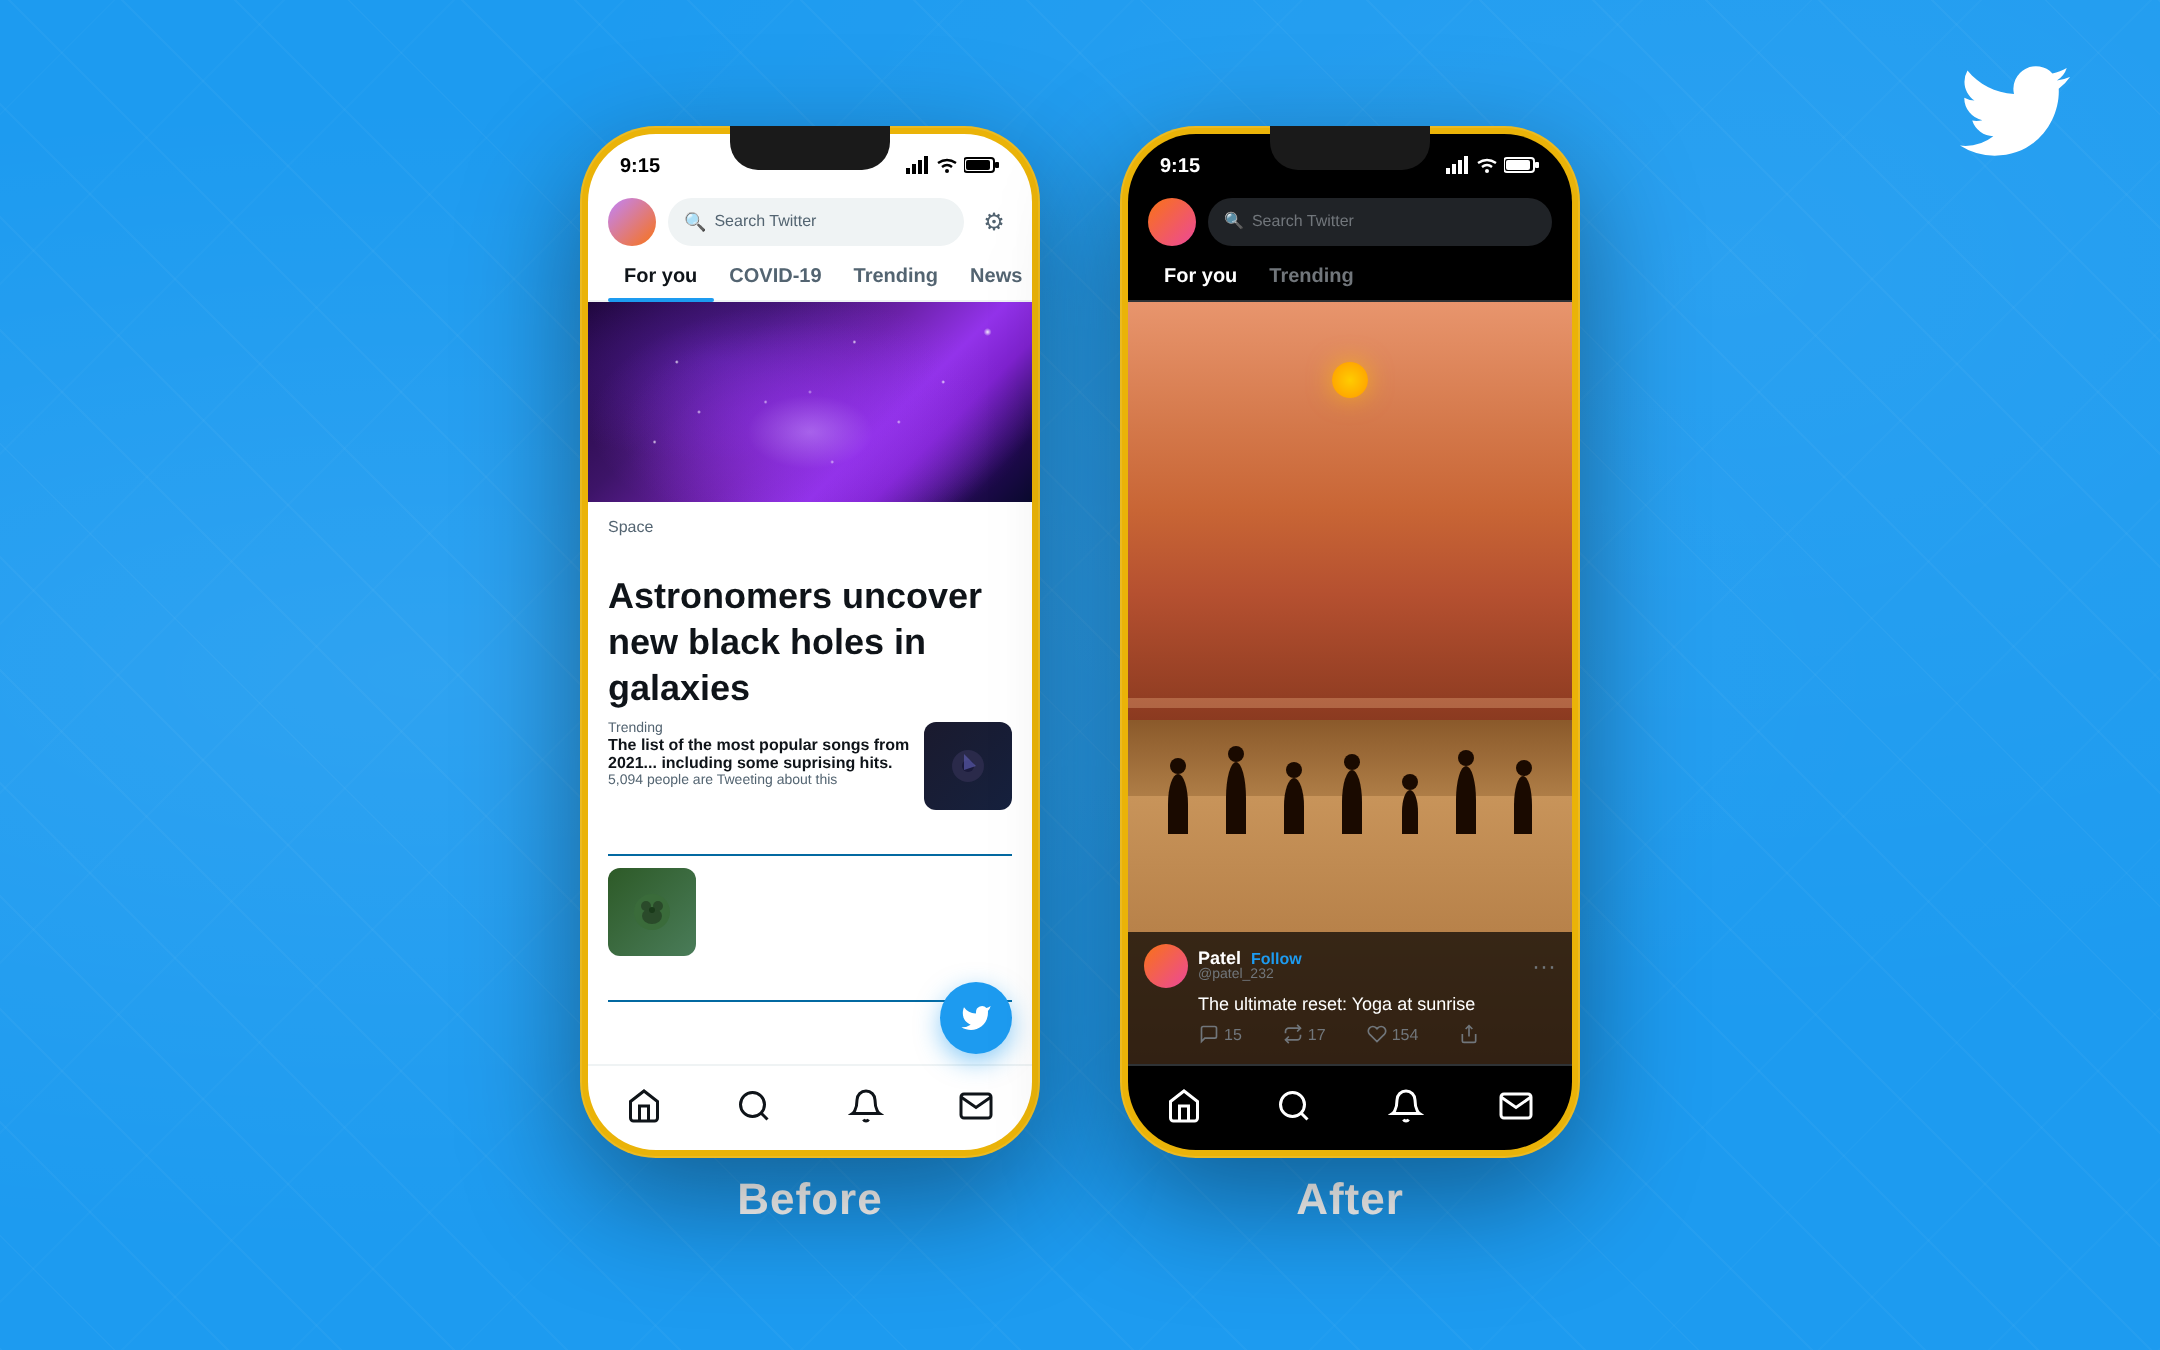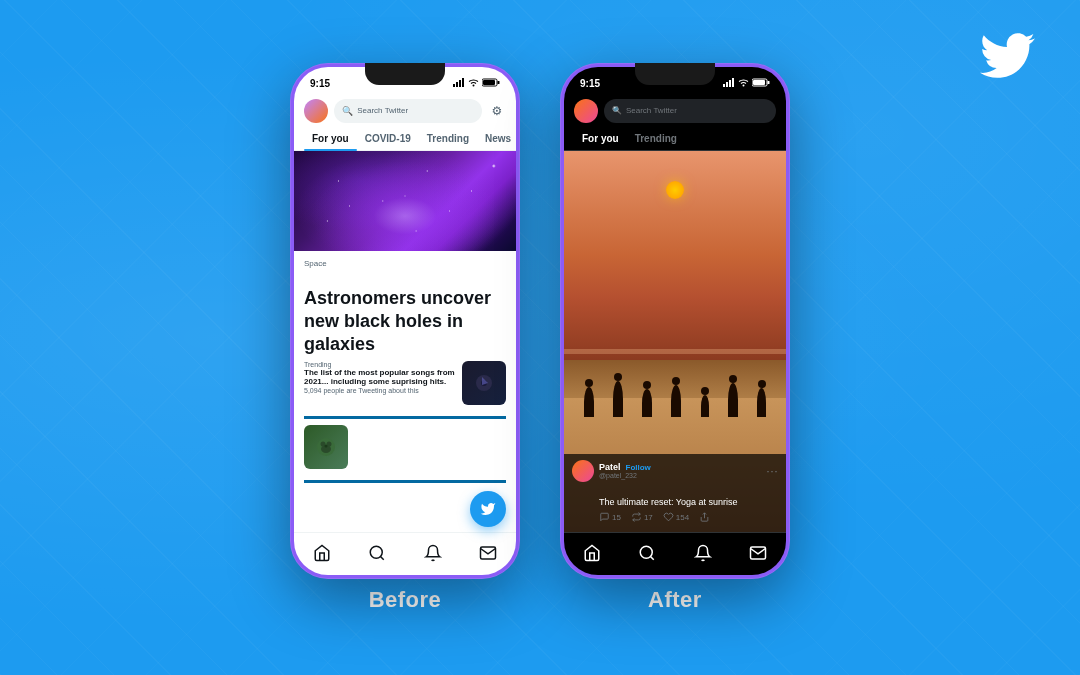--- a/index.html
+++ b/index.html
@@ -68,21 +68,21 @@
     .twitter-logo svg {
       width: 55px;
       height: 55px;
       fill: white;
     }
 
     
     .phone {
       width: 230px;
       height: 516px;
-      background: #8b5cf6;
+      background: #eab308;
       border-radius: 38px;
       padding: 4px;
       box-shadow: 0 20px 60px rgba(0,0,0,0.4), inset 0 0 0 1px rgba(255,255,255,0.1);
       position: relative;
     }
 
     .phone-inner {
       width: 100%;
       height: 100%;
       background: white;
@@ -301,22 +301,22 @@
       color: #536471;
       line-height: 1.3;
       margin-bottom: 8px;
     }
 
     
     .trending-item {
       display: flex;
       gap: 6px;
       margin-bottom: 6px;
-      padding-bottom: 11px;
-      border-bottom: 3px solid #0369a1;
+      padding-bottom: 22px;
+      border-bottom: 1px solid #0369a1;
     }
 
     .trending-text { flex: 1; }
 
     .trending-tag {
       font-size: 7px;
       color: #536471;
     }
 
     .trending-title {
@@ -473,21 +473,21 @@
     .p3 { width: 10px; height: 28px; }
     .p4 { width: 10px; height: 32px; }
     .p5 { width: 8px; height: 22px; }
     .p6 { width: 10px; height: 34px; }
     .p7 { width: 9px; height: 29px; }
 
     .tweet-header {
       display: flex;
       align-items: center;
       gap: 5px;
-      margin-bottom: 15px;
+      margin-bottom: 3px;
     }
 
     .tweet-avatar {
       width: 22px;
       height: 22px;
       border-radius: 50%;
       background: linear-gradient(135deg, #f97316, #ec4899);
       flex-shrink: 0;
     }
 
@@ -523,21 +523,21 @@
     .tweet-text {
       font-size: 9px;
       color: #fff;
       margin-bottom: 5px;
       padding-left: 27px;
     }
 
     .tweet-actions {
       display: flex;
       align-items: flex-end;
-      gap: 10px;
+      gap: 20px;
       padding-left: 27px;
       margin-bottom: 4px;
     }
 
     .tweet-action {
       display: flex;
       align-items: center;
       gap: 2px;
       color: #71767b;
       font-size: 8px;

